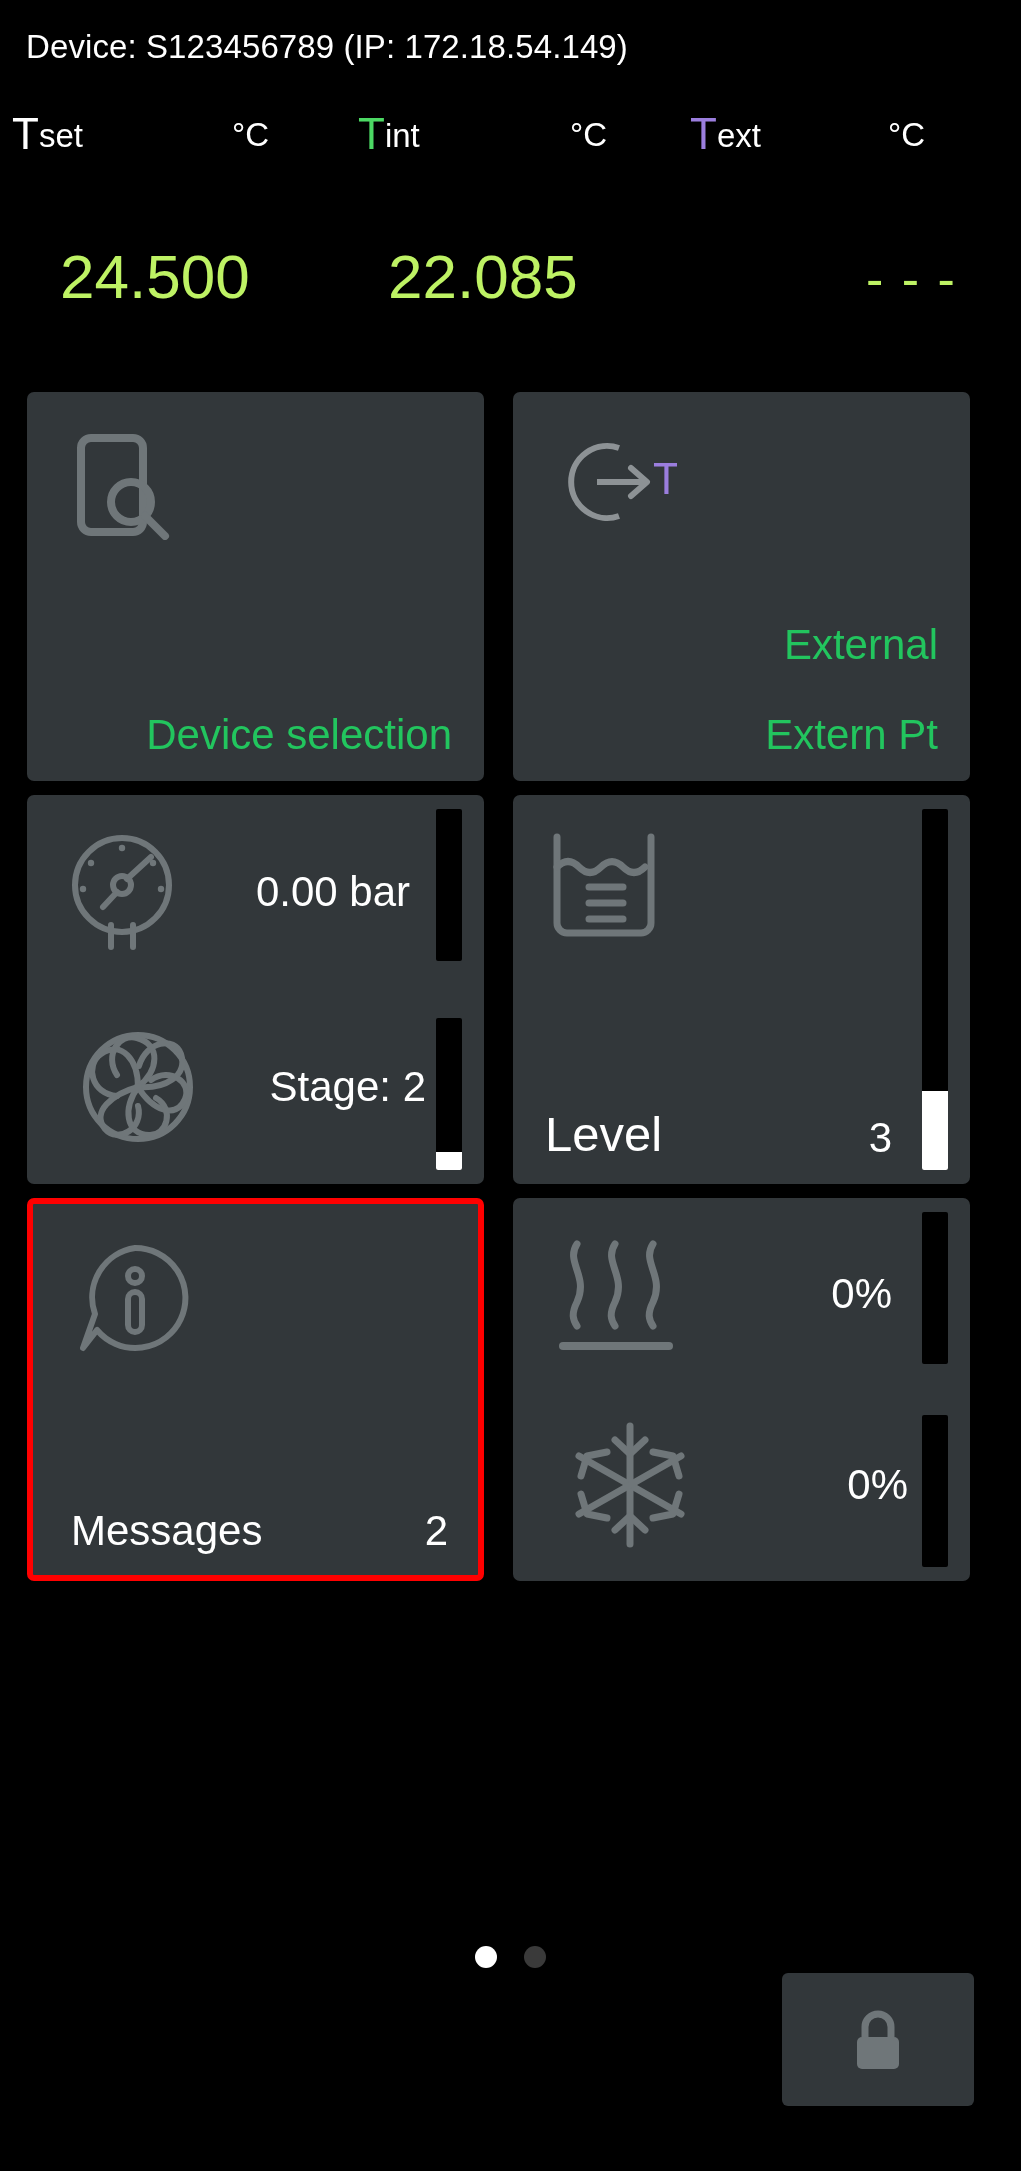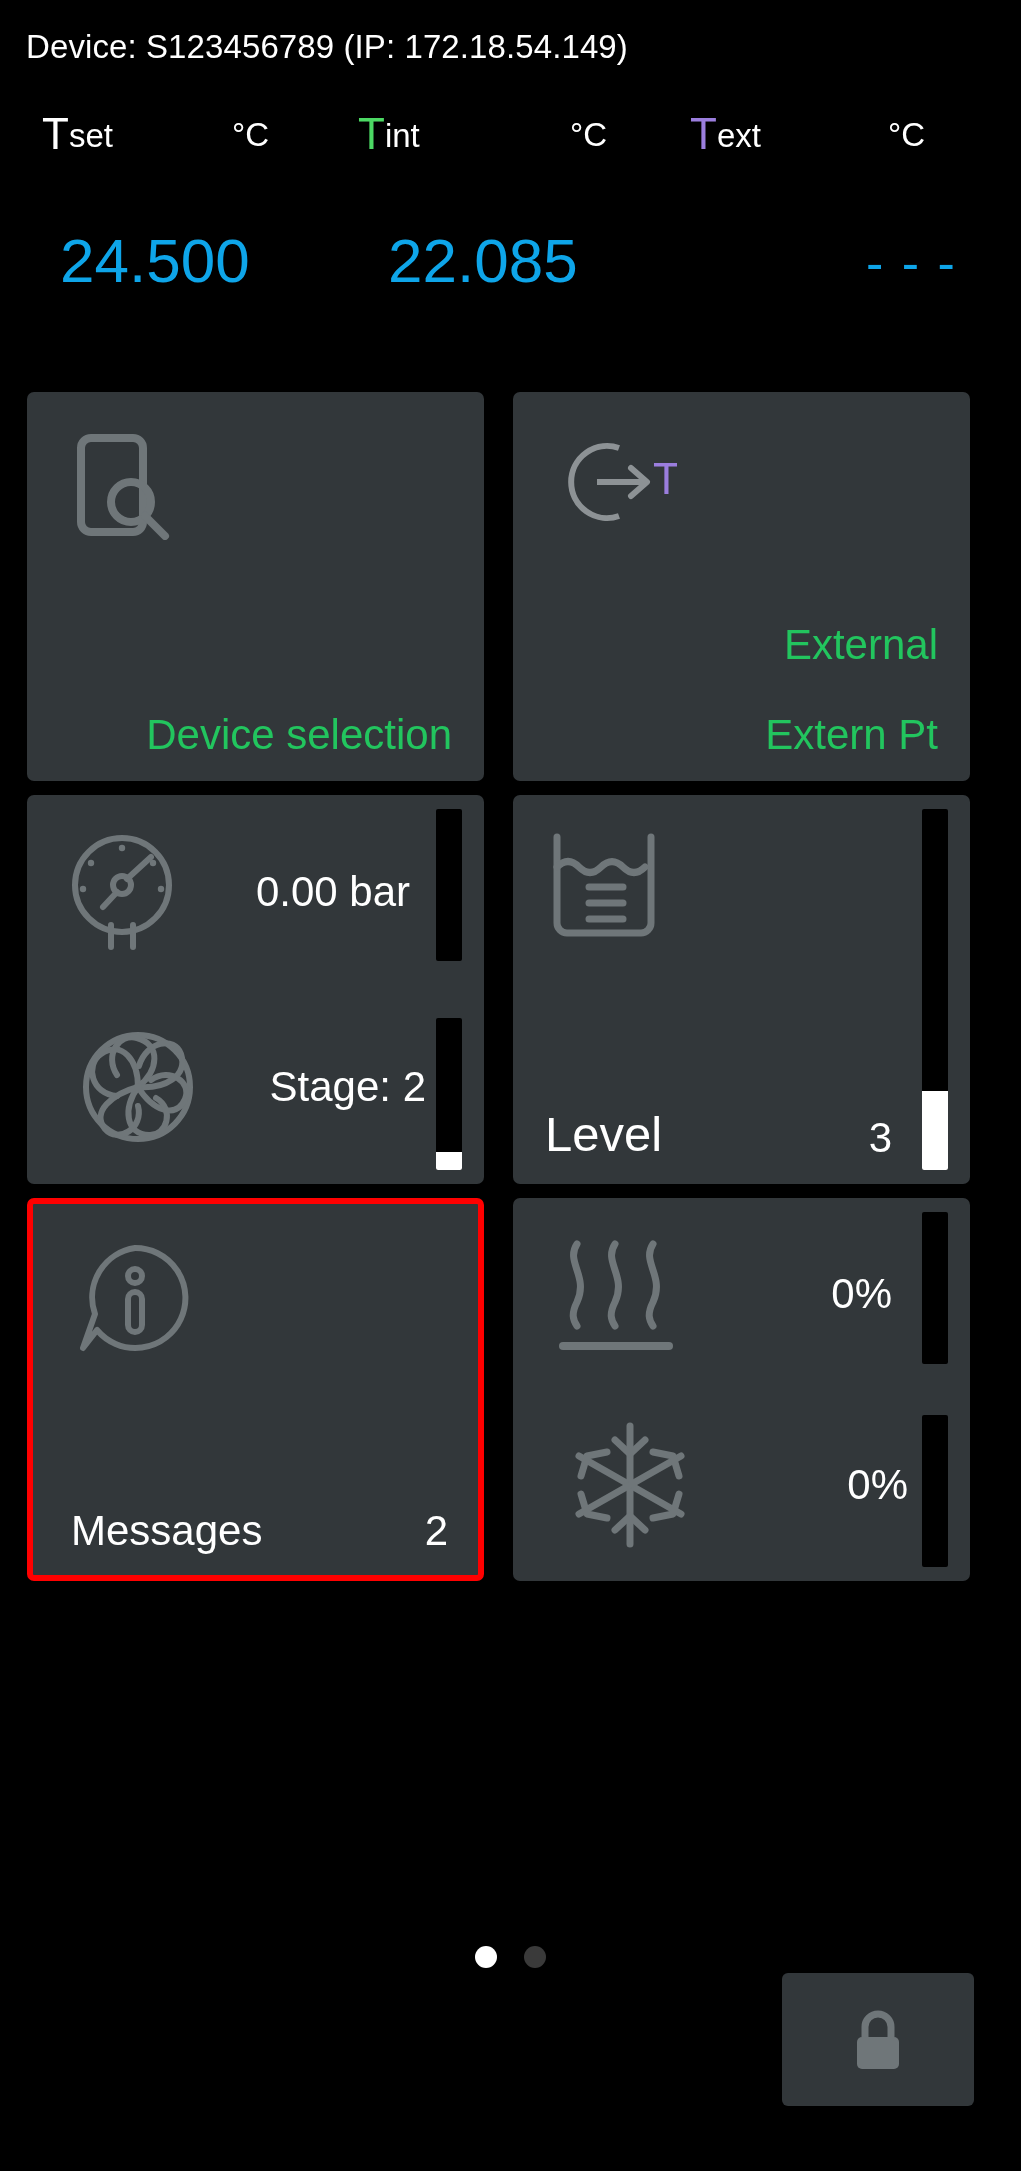--- a/index.html
+++ b/index.html
@@ -20,21 +20,21 @@
 
   .temp-header {
     position:absolute; left:0; top:108px; width:1021px; height:62px;
   }
   .th-cell { position:absolute; font-size:38px; color:#ffffff; white-space:nowrap; }
   .th-T { font-size:44px; line-height:1; vertical-align:-2px; }
   .th-sub { font-size:33px; }
   .th-unit { font-size:33px; }
 
   .temp-values { position:absolute; left:0; top:225px; width:1021px; height:80px; }
-  .tv { position:absolute; font-size:62px; color:#0ea5e9; white-space:nowrap; letter-spacing:0px; }
+  .tv { position:absolute; font-size:62px; color:#bef264; white-space:nowrap; letter-spacing:0px;margin-top:16px; }
   .tv-dash { font-size:52px; letter-spacing:2px; }
 
   
   .grid { position:absolute; left:27px; top:392px; width:968px; }
   .row { display:flex; gap:29px; margin-bottom:14px; }
   .tile {
     position:relative;
     width:457px;
     background:#32373a;
     border-radius:7px;
@@ -104,21 +104,21 @@
 </style>
 </head>
 <body>
 
 <div id="app">
 
   <div class="device-line">Device: S123456789 (IP: 172.18.54.149)</div>
 
   <div class="temp-header">
 
-    <div class="th-cell" style="left:42px; top:4px;text-align:center;">
+    <div class="th-cell" style="left:12px; top:4px;text-align:center;">
       <span class="th-T">T</span><span class="th-sub">set</span>
     </div>
     <div class="th-cell th-unit" style="left:232px; top:8px;">°C</div>
 
     <div class="th-cell" style="left:358px; top:4px;">
       <span class="th-T" style="color:#4cd964;">T</span><span class="th-sub">int</span>
     </div>
     <div class="th-cell th-unit" style="left:570px; top:8px;">°C</div>
 
     <div class="th-cell" style="left:690px; top:4px;">

